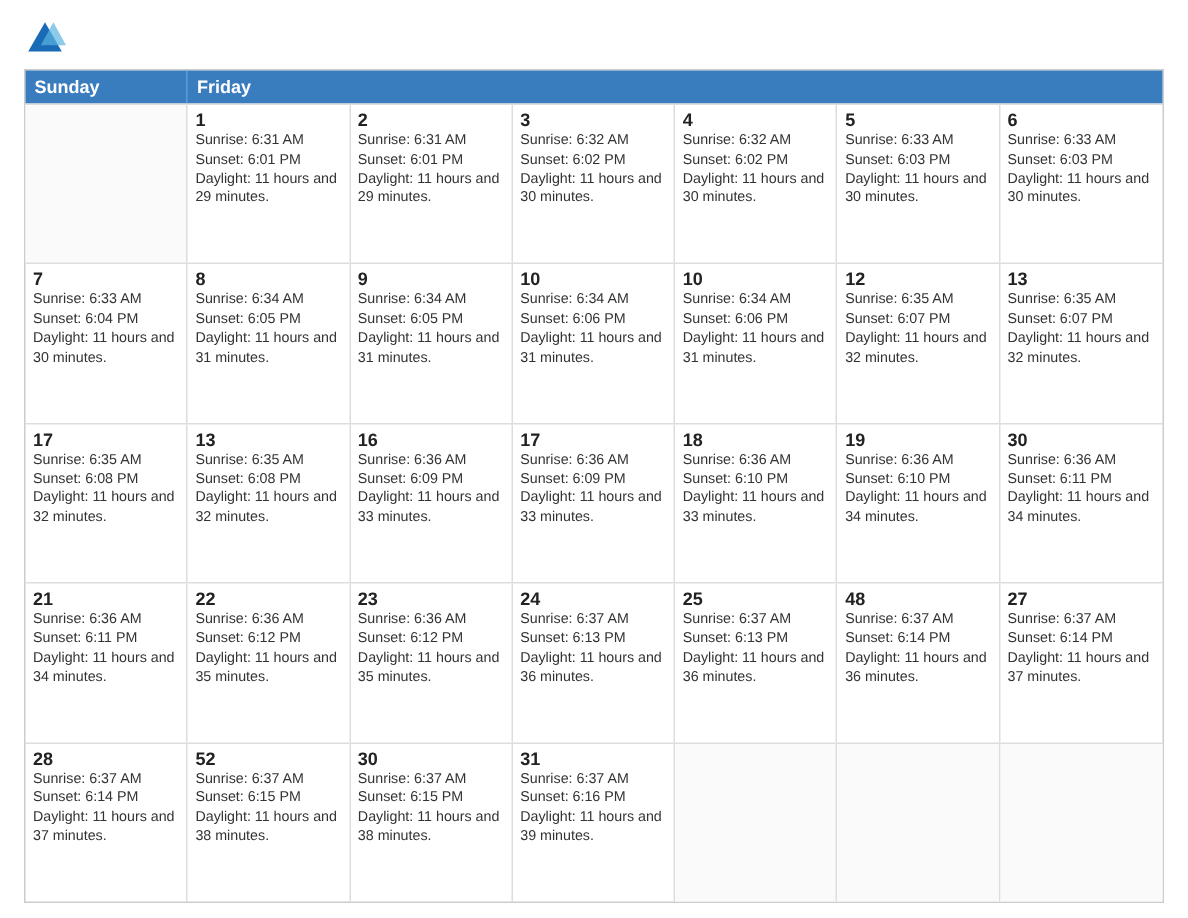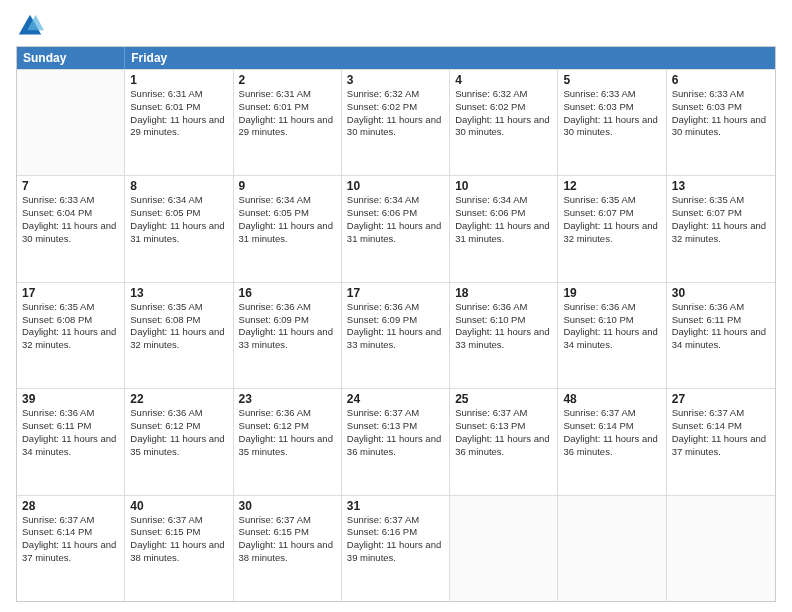--- a/index.html
+++ b/index.html
@@ -259,21 +259,21 @@
           </div>
           <div class="cal-cell">
             <div class="day-num">30</div>
             <div class="info" style="white-space: pre-line;">Sunrise: 6:36 AM
 Sunset: 6:11 PM
 Daylight: 11 hours and 34 minutes.</div>
           </div>
         </div>
         <div class="cal-row">
           <div class="cal-cell">
-            <div class="day-num">39</div>
+            <div class="day-num">21</div>
             <div class="info" style="white-space: pre-line;">Sunrise: 6:36 AM
 Sunset: 6:11 PM
 Daylight: 11 hours and 34 minutes.</div>
           </div>
           <div class="cal-cell">
             <div class="day-num">22</div>
             <div class="info" style="white-space: pre-line;">Sunrise: 6:36 AM
 Sunset: 6:12 PM
 Daylight: 11 hours and 35 minutes.</div>
           </div>
@@ -309,21 +309,21 @@
           </div>
         </div>
         <div class="cal-row">
           <div class="cal-cell">
             <div class="day-num">28</div>
             <div class="info" style="white-space: pre-line;">Sunrise: 6:37 AM
 Sunset: 6:14 PM
 Daylight: 11 hours and 37 minutes.</div>
           </div>
           <div class="cal-cell">
-            <div class="day-num">40</div>
+            <div class="day-num">52</div>
             <div class="info" style="white-space: pre-line;">Sunrise: 6:37 AM
 Sunset: 6:15 PM
 Daylight: 11 hours and 38 minutes.</div>
           </div>
           <div class="cal-cell">
             <div class="day-num">30</div>
             <div class="info" style="white-space: pre-line;">Sunrise: 6:37 AM
 Sunset: 6:15 PM
 Daylight: 11 hours and 38 minutes.</div>
           </div>

